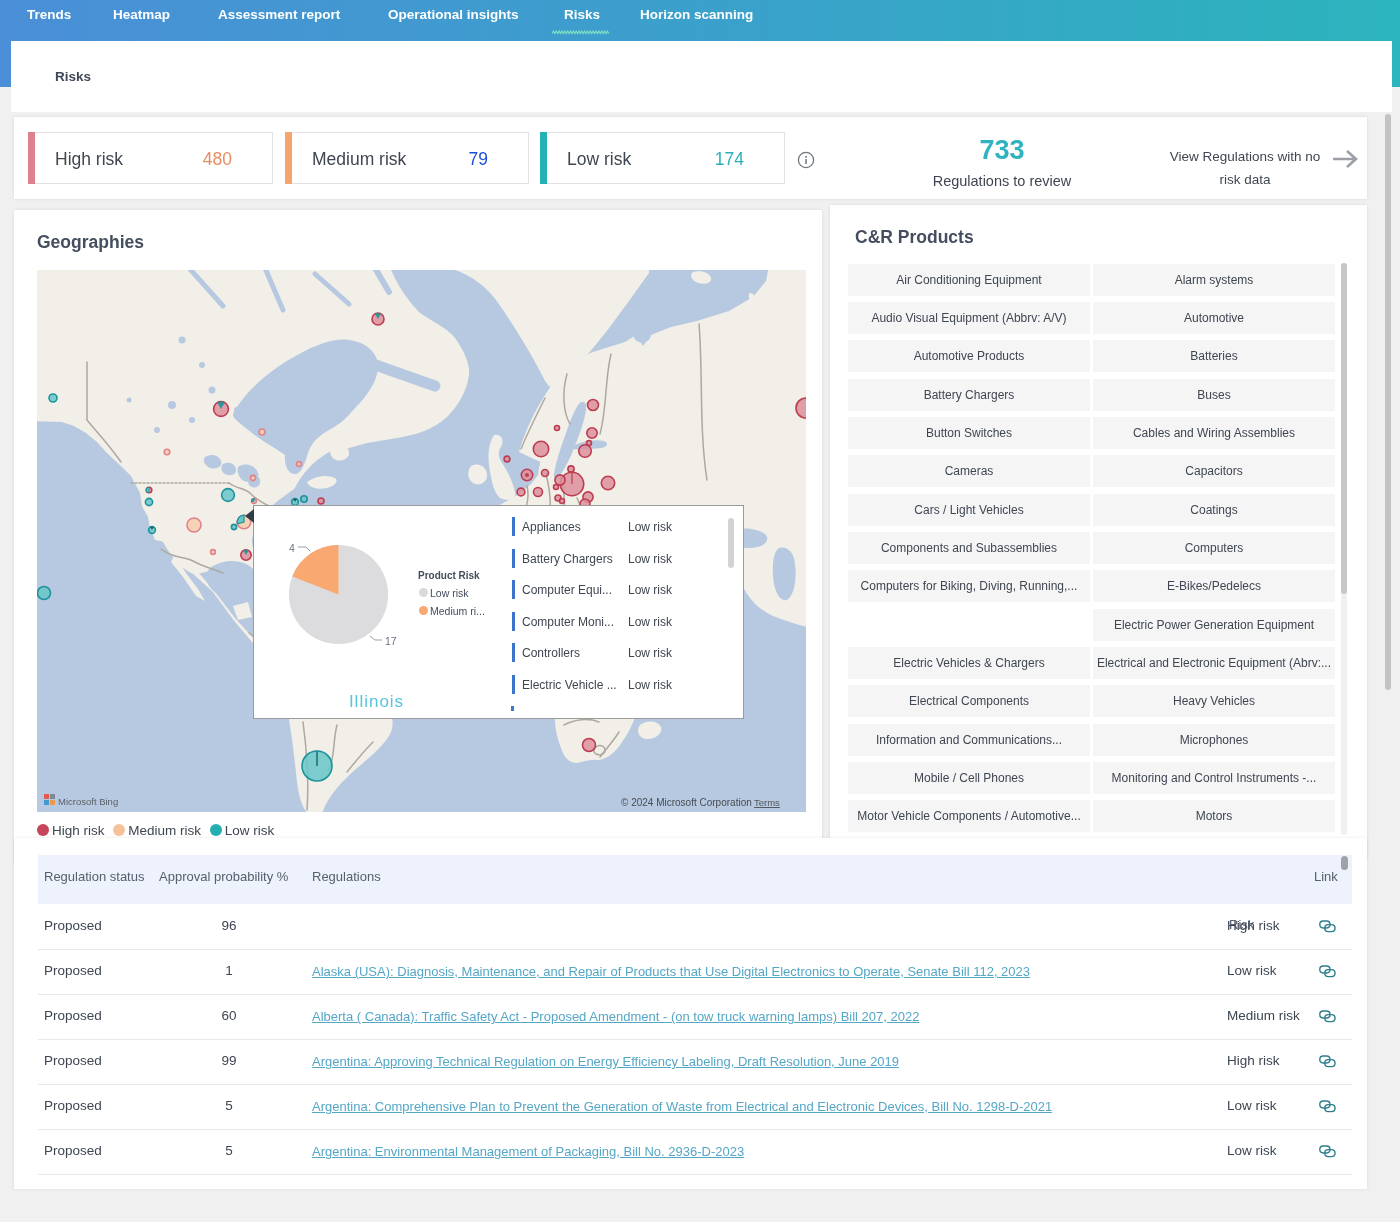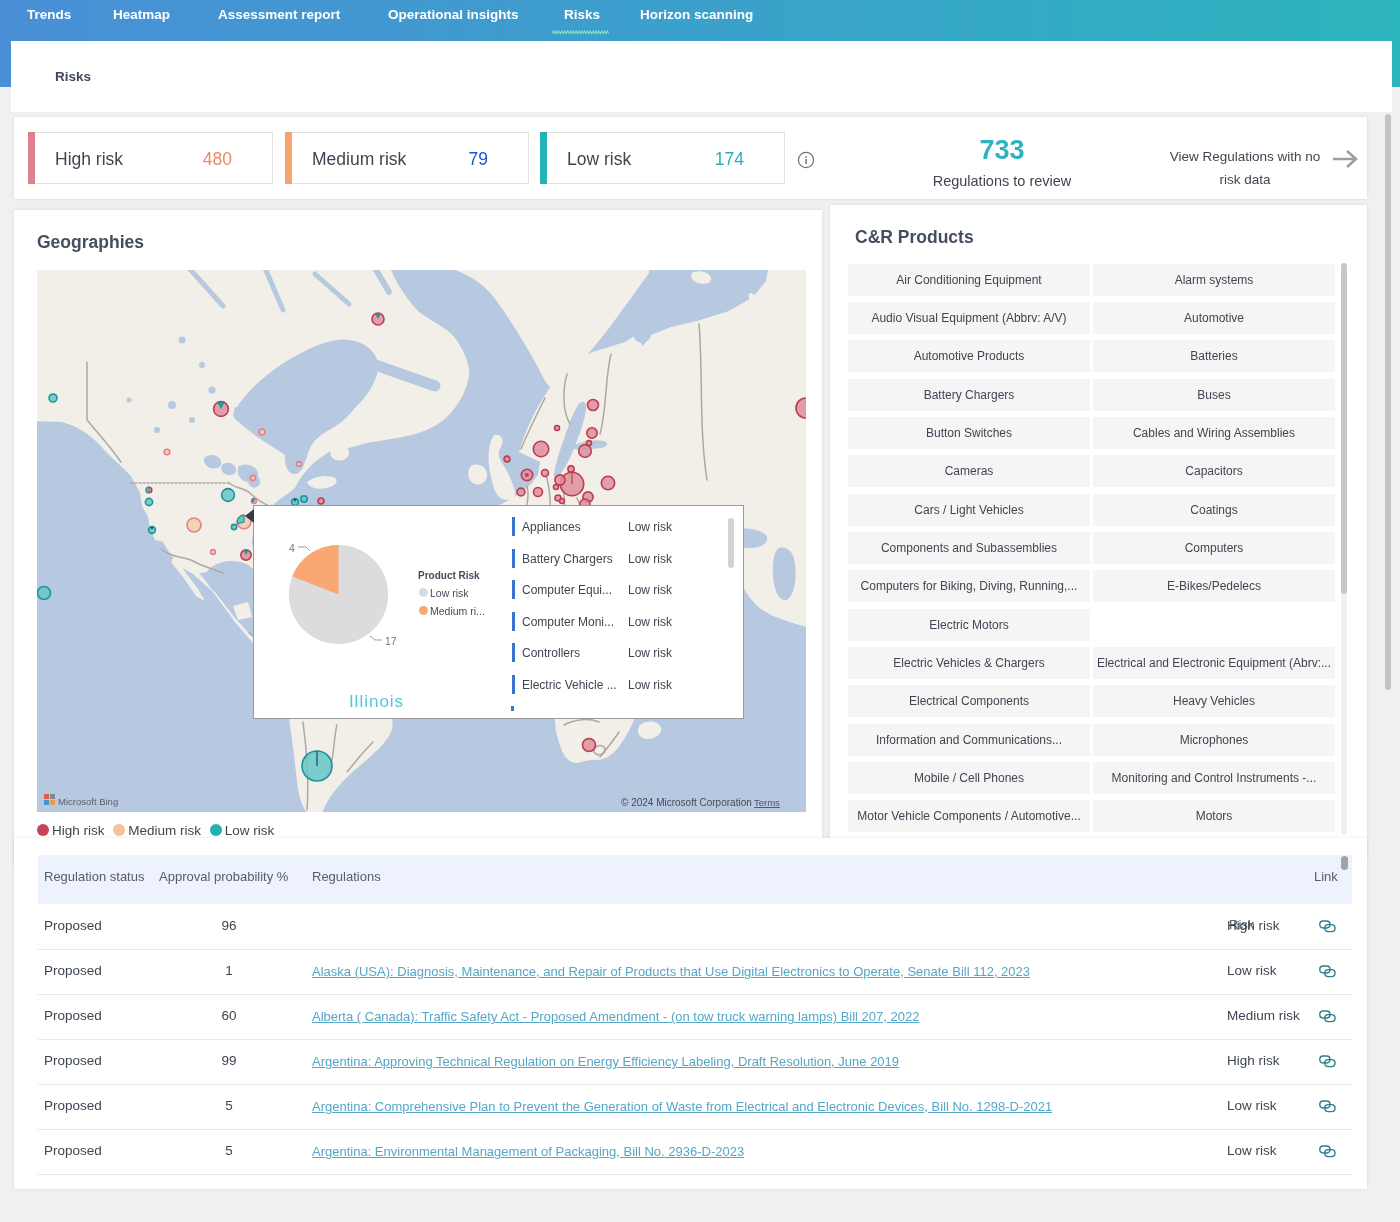--- a/index.html
+++ b/index.html
@@ -264,21 +264,21 @@
     <div class="prodcell" style="left:18px;top:211.9px;">Button Switches</div>
     <div class="prodcell" style="left:263px;top:211.9px;">Cables and Wiring Assemblies</div>
     <div class="prodcell" style="left:18px;top:250.2px;">Cameras</div>
     <div class="prodcell" style="left:263px;top:250.2px;">Capacitors</div>
     <div class="prodcell" style="left:18px;top:288.6px;">Cars / Light Vehicles</div>
     <div class="prodcell" style="left:263px;top:288.6px;">Coatings</div>
     <div class="prodcell" style="left:18px;top:326.9px;">Components and Subassemblies</div>
     <div class="prodcell" style="left:18px;top:365.3px;">Computers for Biking, Diving, Running,...</div>
     <div class="prodcell" style="left:263px;top:326.9px;">Computers</div>
     <div class="prodcell" style="left:263px;top:365.3px;">E-Bikes/Pedelecs</div>
-    <div class="prodcell" style="left:18px;top:403.7px;">Electric Motors</div>
+    <div class="prodcell" style="left:263px;top:403.7px;">Electric Power Generation Equipment</div>
     <div class="prodcell" style="left:18px;top:442.0px;">Electric Vehicles &amp; Chargers</div>
     <div class="prodcell" style="left:263px;top:442.0px;">Electrical and Electronic Equipment (Abrv:...</div>
     <div class="prodcell" style="left:18px;top:480.4px;">Electrical Components</div>
     <div class="prodcell" style="left:263px;top:480.4px;">Heavy Vehicles</div>
     <div class="prodcell" style="left:18px;top:518.7px;">Information and Communications...</div>
     <div class="prodcell" style="left:263px;top:518.7px;">Microphones</div>
     <div class="prodcell" style="left:18px;top:557.0px;">Mobile / Cell Phones</div>
     <div class="prodcell" style="left:263px;top:557.0px;">Monitoring and Control Instruments -...</div>
     <div class="prodcell" style="left:18px;top:595.4px;">Motor Vehicle Components / Automotive...</div>
     <div class="prodcell" style="left:263px;top:595.4px;">Motors</div>

